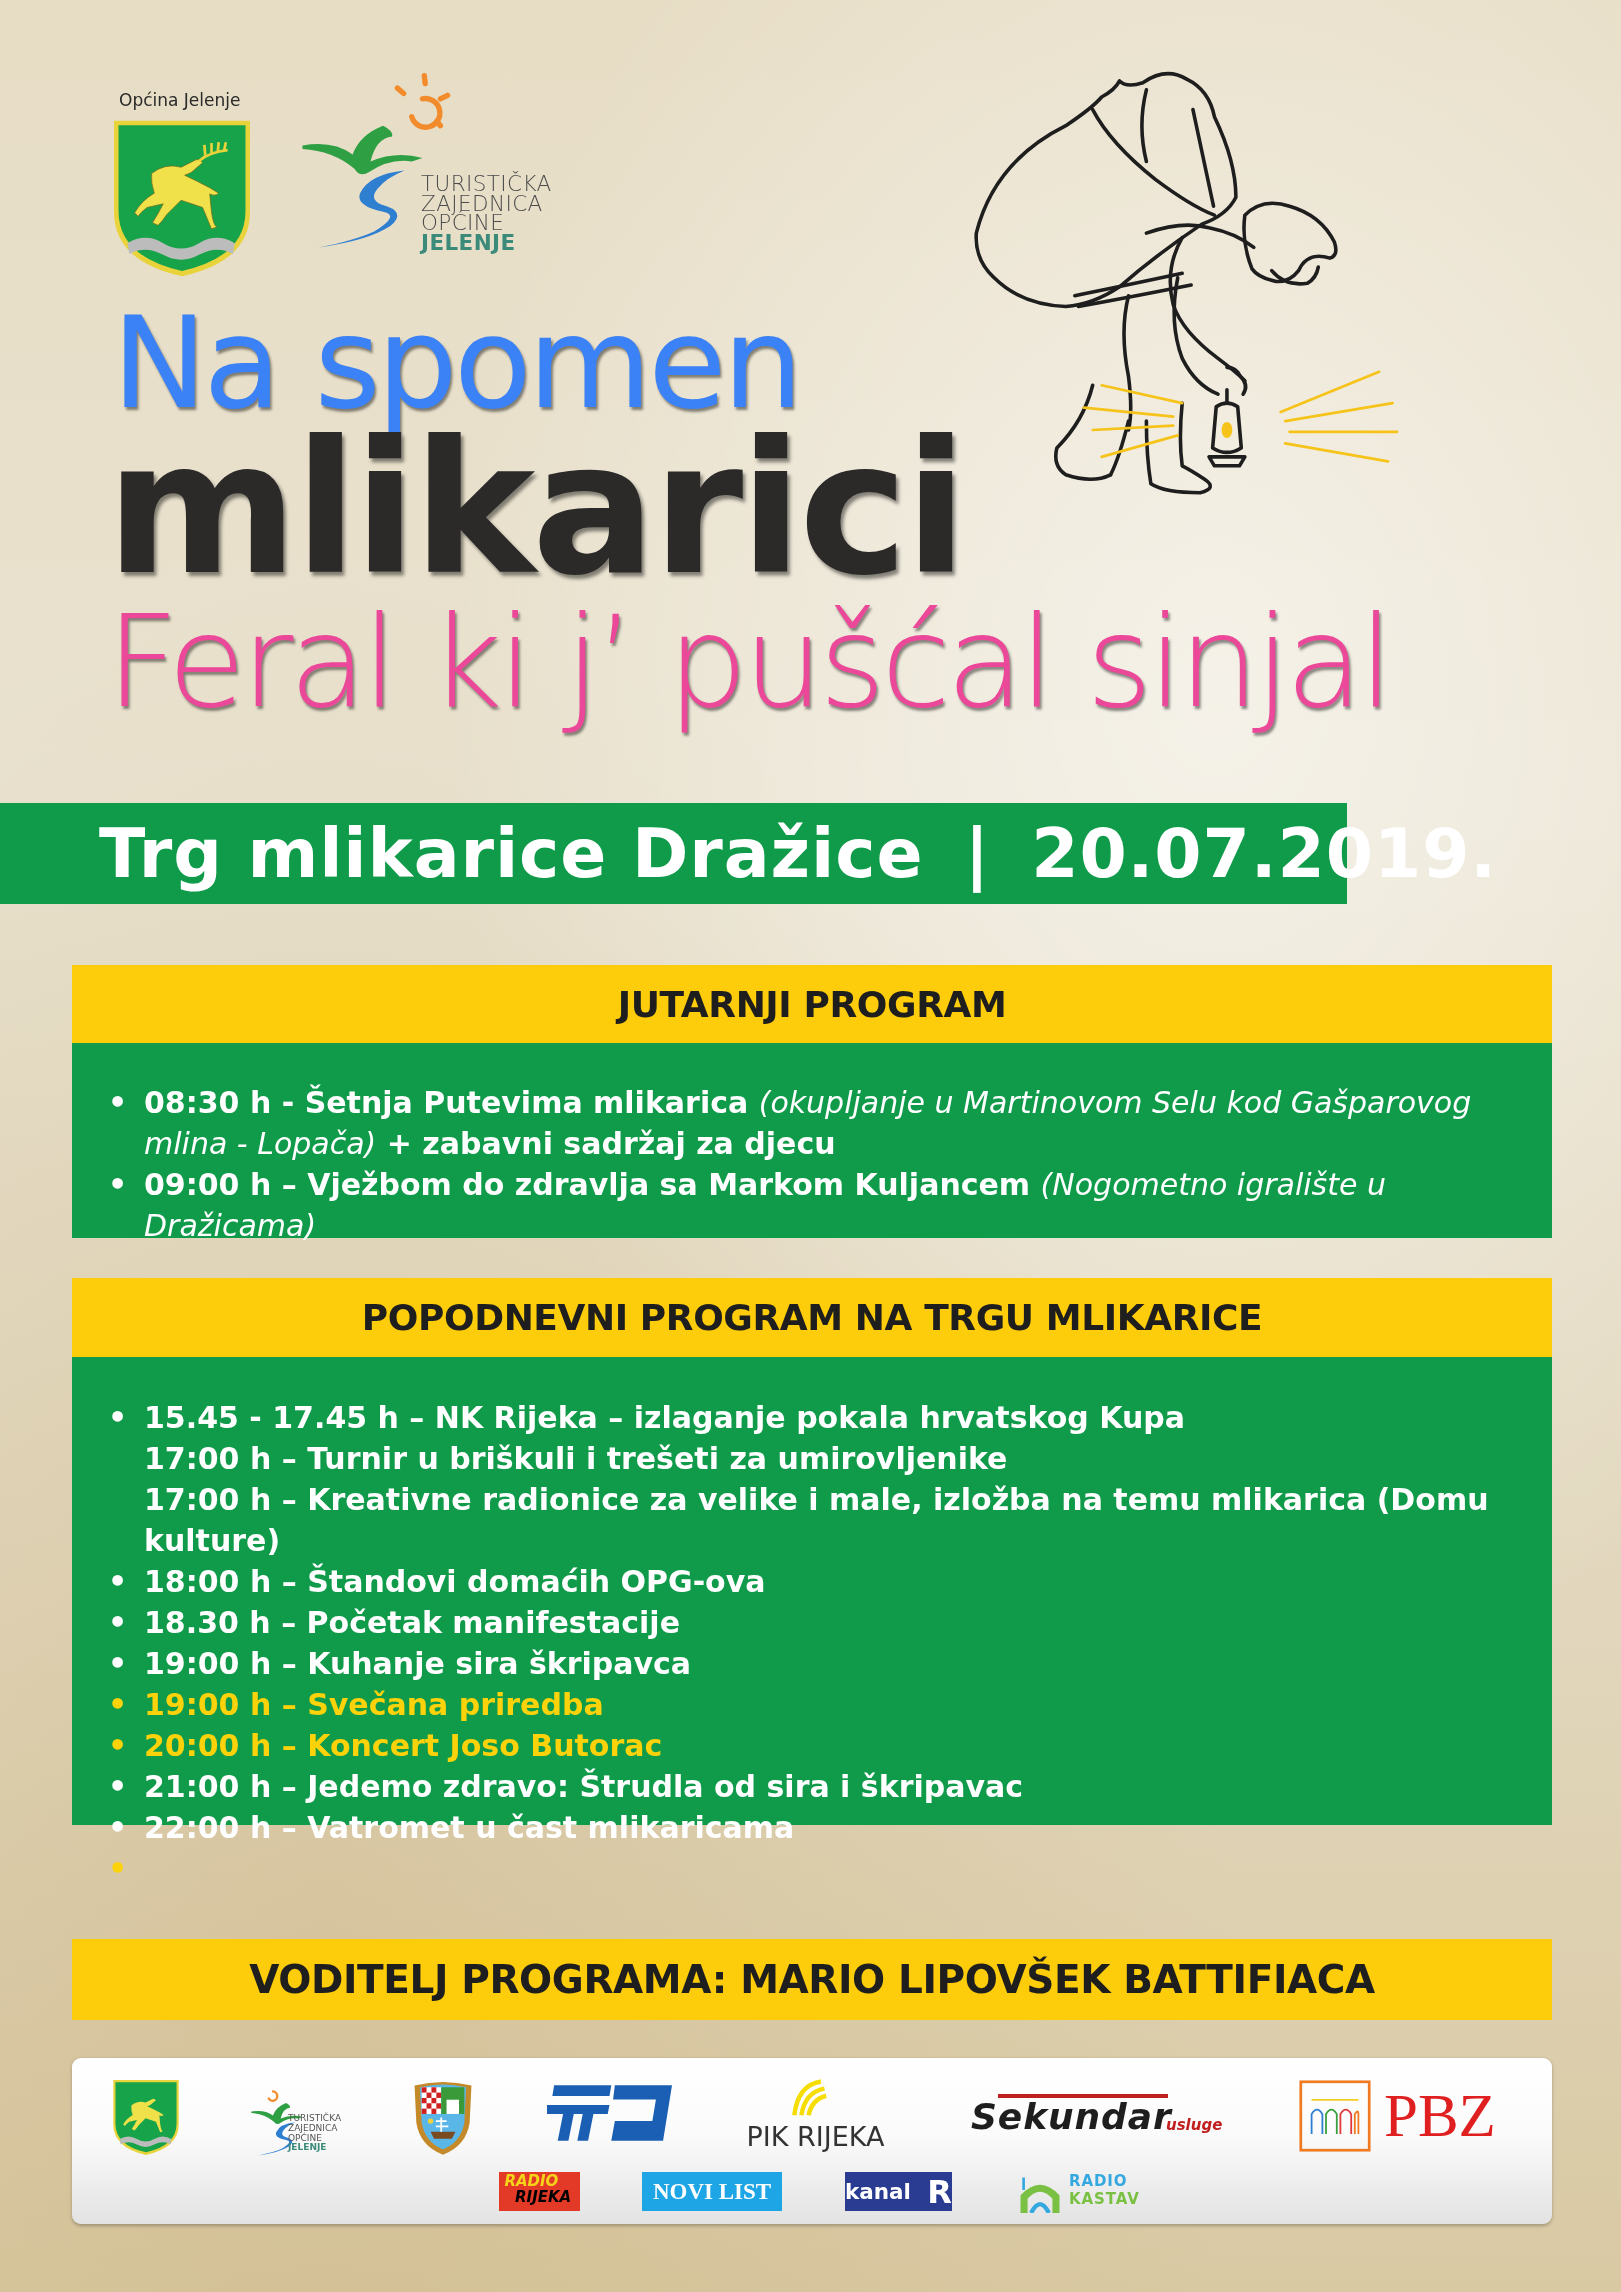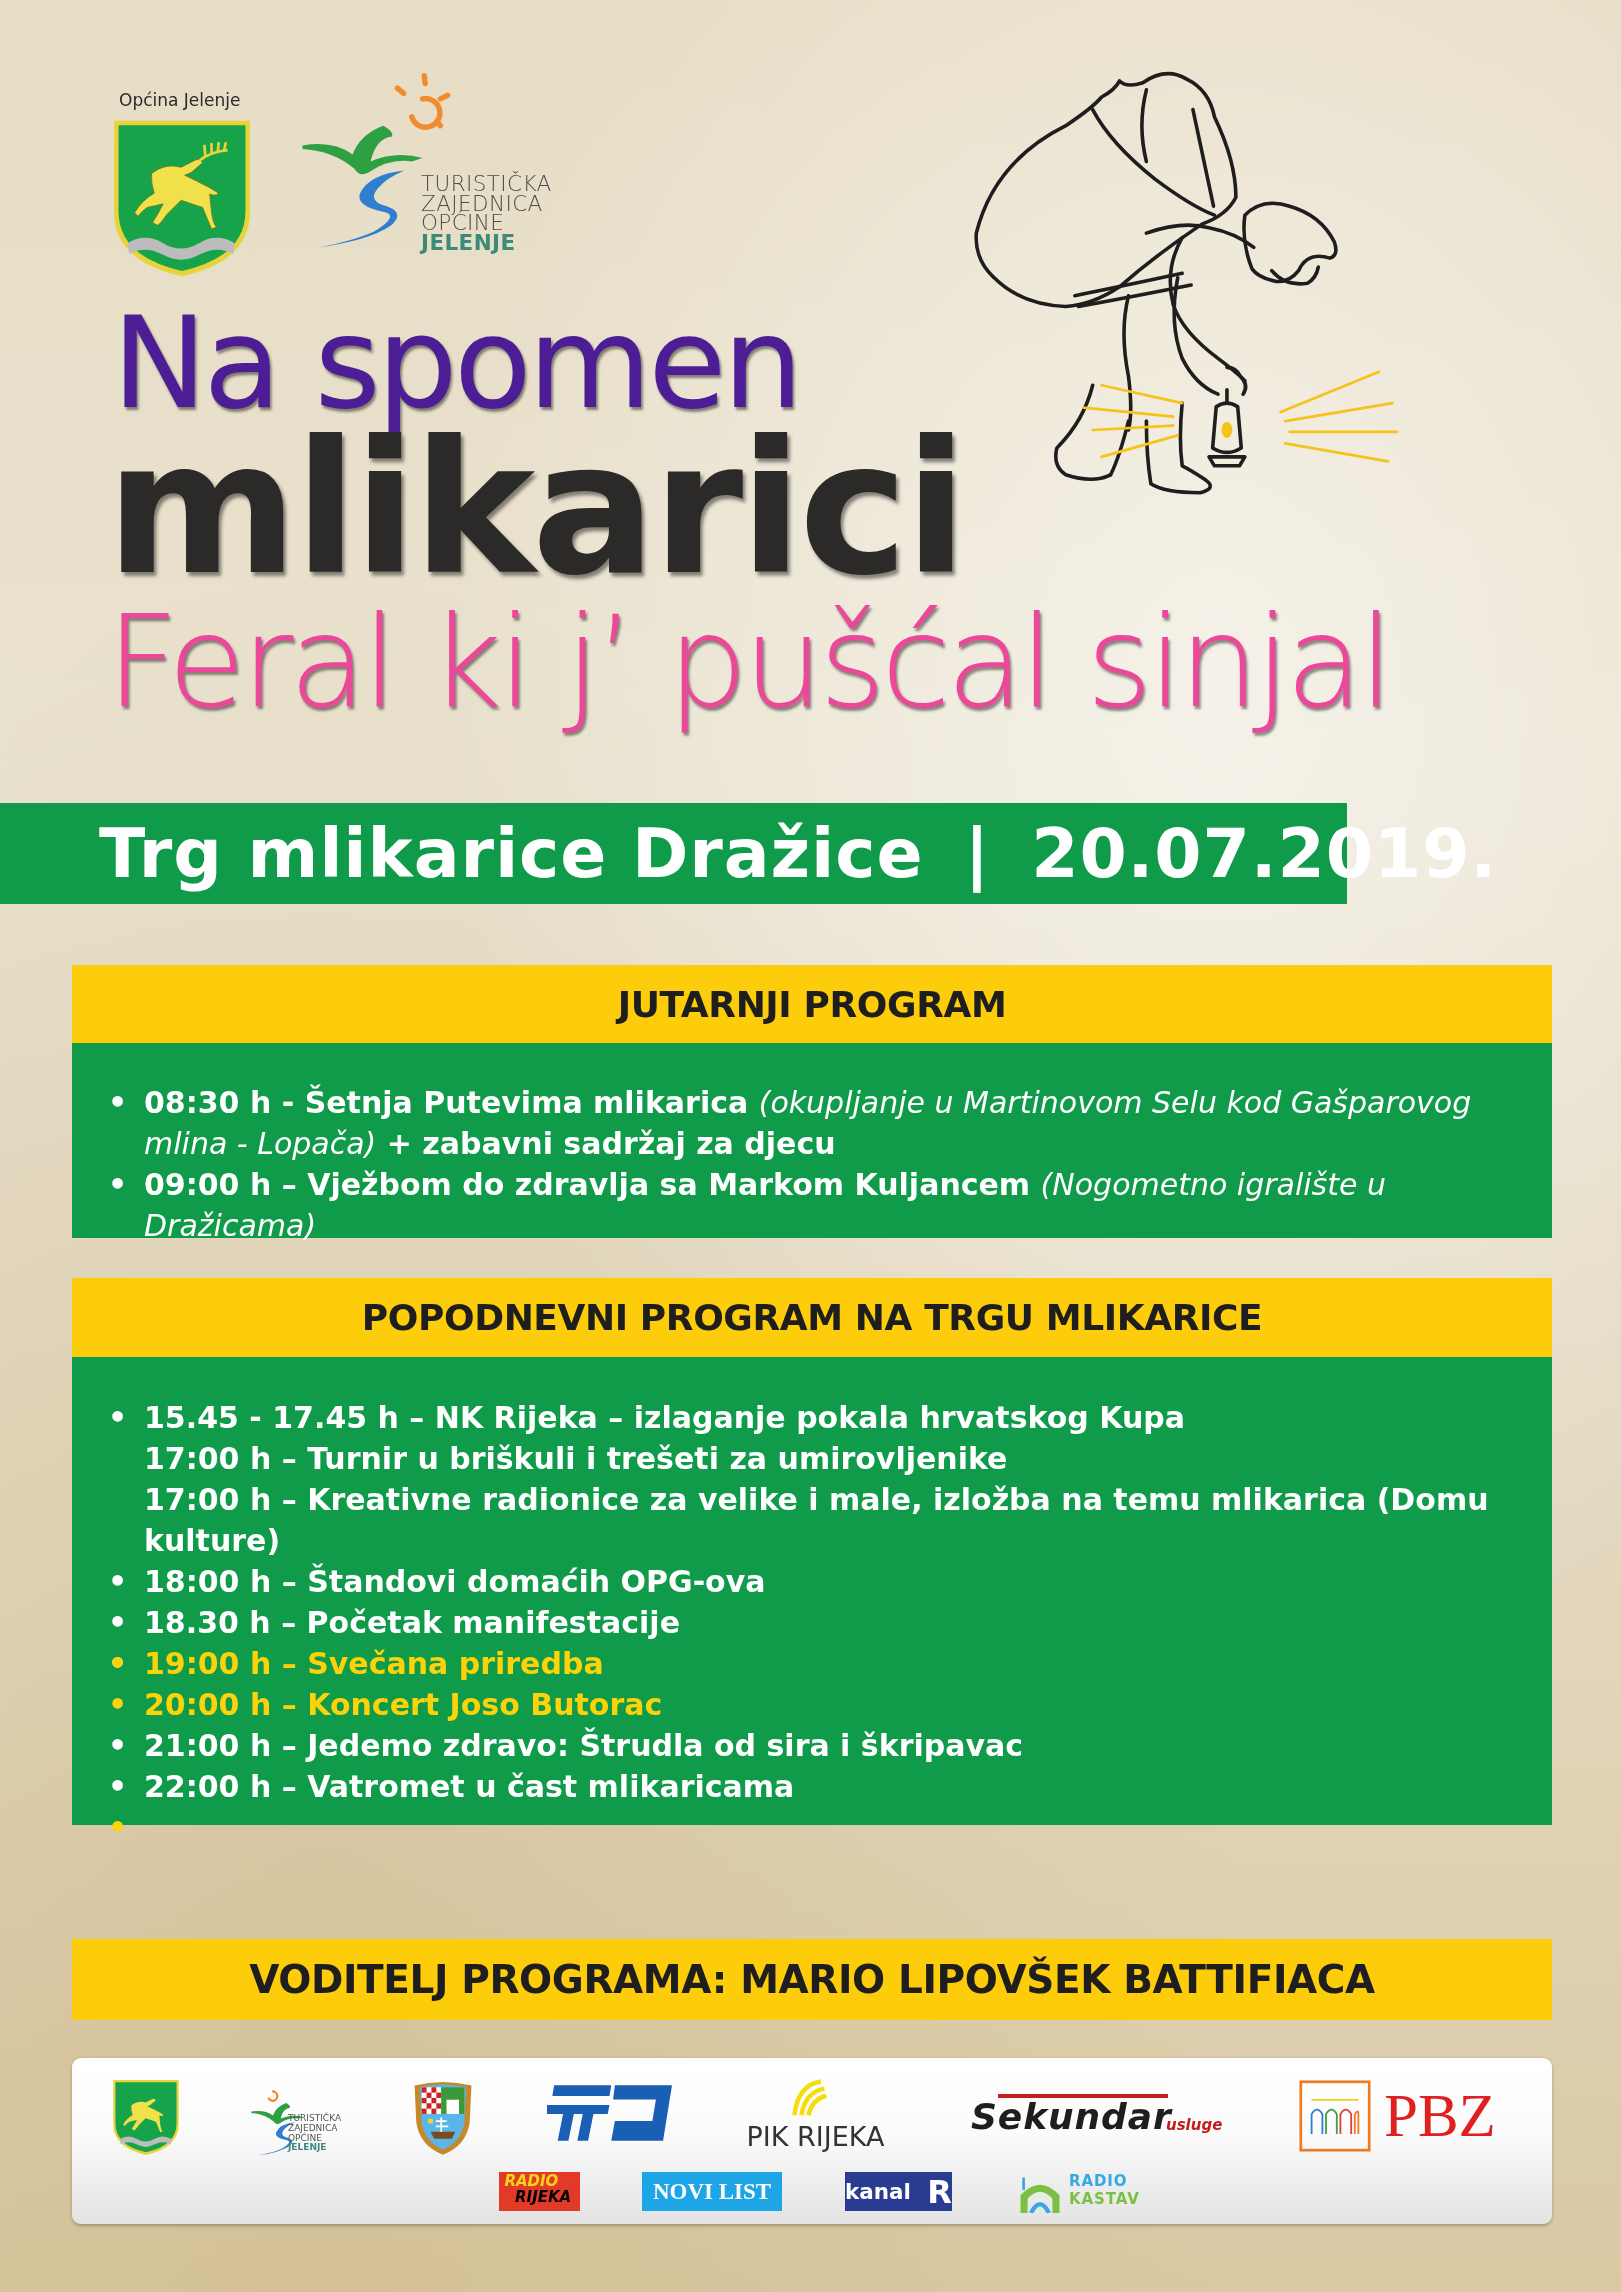--- a/index.html
+++ b/index.html
@@ -8,21 +8,21 @@
     background:
       radial-gradient(ellipse at 75% 30%, rgba(255,255,255,0.55) 0%, rgba(255,255,255,0) 45%),
       radial-gradient(ellipse at 20% 85%, rgba(190,160,100,0.25) 0%, rgba(190,160,100,0) 50%),
       linear-gradient(180deg,#e7ddc5 0%,#e9e2cf 35%,#e2d7bd 70%,#d9c9a3 100%);}
   .abs{position:absolute;}
   .muni-label{left:119px;top:90px;font-size:17px;color:#2a2a2a;font-family:"DejaVu Sans",sans-serif;}
   .shield{left:111px;top:118px;width:142px;height:161px;}
   .tz{left:297px;top:72px;width:251px;height:206px;}
   .tz-text{left:421px;top:174px;font-size:21.5px;line-height:19.7px;color:#4b4b4b;font-family:"DejaVu Sans",sans-serif;font-weight:300;letter-spacing:0.4px;}
   .tz-text .brand{color:#3b8a7a;font-weight:bold;}
-  .title-1{left:112px;top:296px;font-size:127px;line-height:134px;color:#4c1d95;font-family:"DejaVu Sans",sans-serif;letter-spacing:-3.6px;text-shadow:1.8px 2.7px 2.7px rgba(0,0,0,0.45);}
+  .title-1{left:112px;top:296px;font-size:127px;line-height:134px;color:#3b82f6;font-family:"DejaVu Sans",sans-serif;letter-spacing:-3.6px;text-shadow:1.8px 2.7px 2.7px rgba(0,0,0,0.45);}
   .title-2{left:106px;top:419px;font-size:184px;line-height:179px;font-weight:bold;color:#2b2a29;font-family:"DejaVu Sans",sans-serif;letter-spacing:-3.6px;text-shadow:2.7px 3.6px 3.6px rgba(0,0,0,0.45);}
   .title-3{left:106px;top:591px;font-size:127px;line-height:143px;color:#ec4899;font-family:"DejaVu Sans",sans-serif;letter-spacing:-4.5px;font-weight:300;text-shadow:1.8px 2.7px 2.7px rgba(0,0,0,0.45);}
   .illu{left:967px;top:63px;width:502px;height:555px;}
   .venue-band{left:0;top:803px;width:1347px;height:101px;background:#0f9b4a;display:flex;align-items:center;}
   .venue-text{margin-left:99px;color:#fff;font-size:68px;font-weight:bold;font-family:"DejaVu Sans",sans-serif;letter-spacing:0.9px;white-space:pre;}
   .box{position:absolute;left:72px;width:1480px;}
   .box-head{background:#fdcc0a;display:flex;align-items:center;justify-content:center;color:#1e1e1e;font-weight:bold;font-family:"DejaVu Sans",sans-serif;font-size:36px;letter-spacing:-0.4px;}
   .box-body{background:#0f9b4a;color:#fff;font-family:"DejaVu Sans",sans-serif;}
   .item{position:relative;padding-left:72px;font-size:30px;line-height:41px;font-weight:bold;}
   .item .bullet{position:absolute;left:36px;top:0;font-weight:bold;}
@@ -140,21 +140,21 @@
 </div>
 
 <div class="box" style="top:1278px">
   <div class="box-head" style="height:79px">POPODNEVNI PROGRAM NA TRGU MLIKARICE</div>
   <div class="box-body" id="afternoon-list" style="height:468px;padding-top:40px;box-sizing:border-box">
     <div class="item"><span class="bullet">•</span><span>15.45 - 17.45 h – NK Rijeka – izlaganje pokala hrvatskog Kupa</span></div>
     <div class="item nobullet"><span>17:00 h – Turnir u briškuli i trešeti za umirovljenike</span></div>
     <div class="item nobullet"><span>17:00 h – Kreativne radionice za velike i male, izložba na temu mlikarica (Domu kulture)</span></div>
     <div class="item"><span class="bullet">•</span><span>18:00 h – Štandovi domaćih OPG-ova</span></div>
     <div class="item"><span class="bullet">•</span><span>18.30 h – Početak manifestacije</span></div>
-    <div class="item"><span class="bullet">•</span></div>
+    <div class="item"><span class="bullet">•</span><span>19:00 h – Kuhanje sira škripavca</span></div>
     <div class="item hl"><span class="bullet">•</span><span>19:00 h – Svečana priredba</span></div>
     <div class="item hl"><span class="bullet">•</span><span>20:00 h – Koncert Joso Butorac</span></div>
     <div class="item"><span class="bullet">•</span><span>21:00 h – Jedemo zdravo: Štrudla od sira i škripavac</span></div>
     <div class="item"><span class="bullet">•</span><span>22:00 h – Vatromet u čast mlikaricama</span></div>
     <div class="item hl"><span class="bullet">•</span></div>
   </div>
 </div>
 
 <div class="abs host-bar">VODITELJ PROGRAMA: MARIO LIPOVŠEK BATTIFIACA</div>
 

